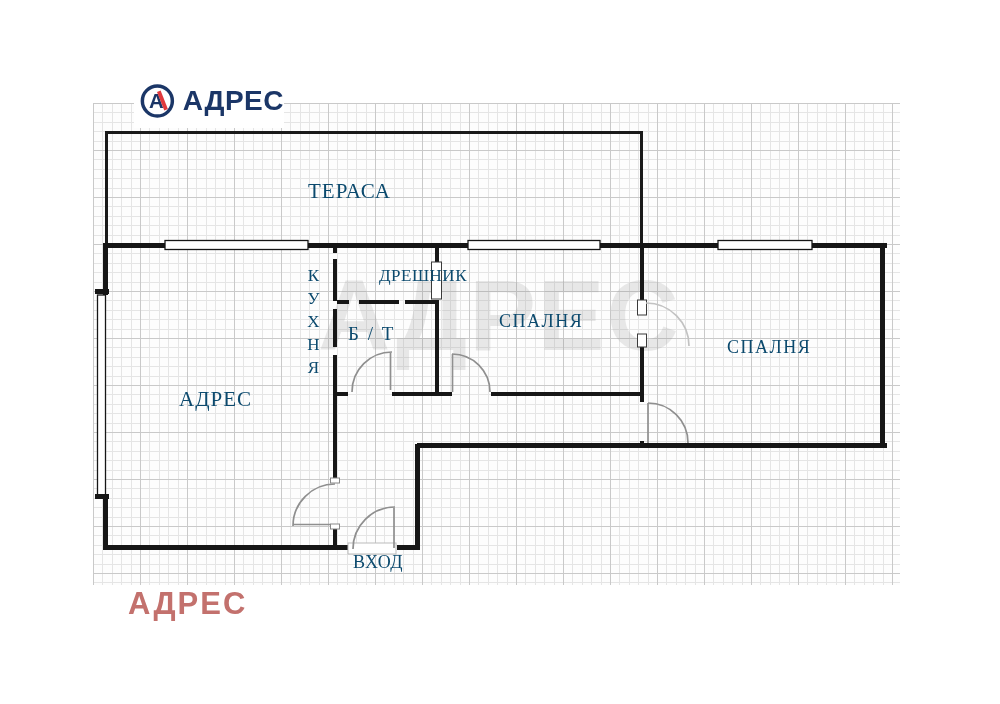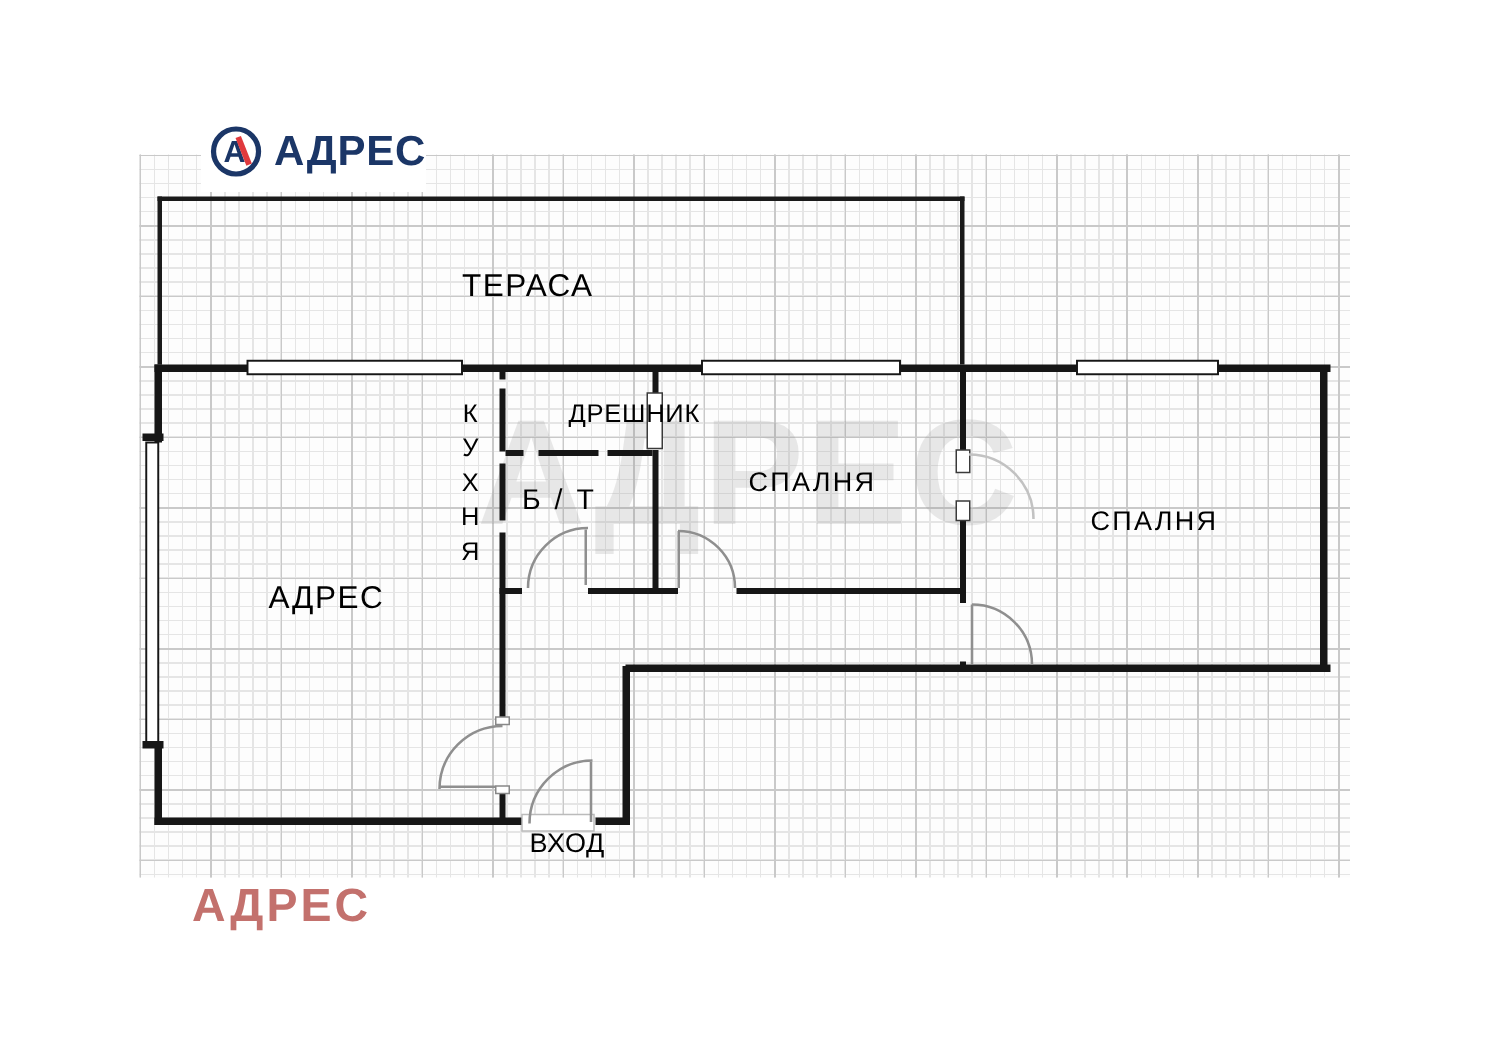--- a/index.html
+++ b/index.html
@@ -14,22 +14,22 @@
       repeating-linear-gradient(to bottom, #c9c9c9 0 1px, transparent 1px 47px),
       repeating-linear-gradient(to right,  #e5e5e5 0 1px, transparent 1px 9.4px),
       repeating-linear-gradient(to bottom, #e5e5e5 0 1px, transparent 1px 9.4px);}
 
   .center-watermark{position:absolute;left:318px;top:258px;z-index:1;
     font-size:100px;font-weight:bold;letter-spacing:2px;color:#8a8a8a;opacity:.18;
     white-space:nowrap;}
 
   svg.plan{position:absolute;left:0;top:0;z-index:2;}
 
-  .room-label{position:absolute;z-index:3;color:#000000;white-space:nowrap;
-    letter-spacing:1px;font-weight:400;}
+  .room-label{position:absolute;z-index:3;color:#0c4a6e;white-space:nowrap;
+    letter-spacing:1px;font-weight:400;font-family:Liberation Serif, serif;}
   .lbl-terrace {left:308px;top:179px;font-size:21px;}
   .lbl-closet  {left:339px;top:266px;font-size:17px;letter-spacing:.5px;margin-left:40px;}
   .lbl-kitchen {left:303px;top:266px;font-size:17px;writing-mode:vertical-rl;
                 text-orientation:upright;letter-spacing:4px;}
   .lbl-bath    {left:348px;top:323px;font-size:19px;letter-spacing:2px;}
   .lbl-bedroom1{left:499px;top:311px;font-size:18px;letter-spacing:1.5px;}
   .lbl-bedroom2{left:727px;top:337px;font-size:18px;letter-spacing:1.5px;}
   .lbl-living  {left:179px;top:387px;font-size:21px;letter-spacing:1px;}
   .lbl-entrance{left:353px;top:552px;font-size:18px;letter-spacing:.5px;}
 

